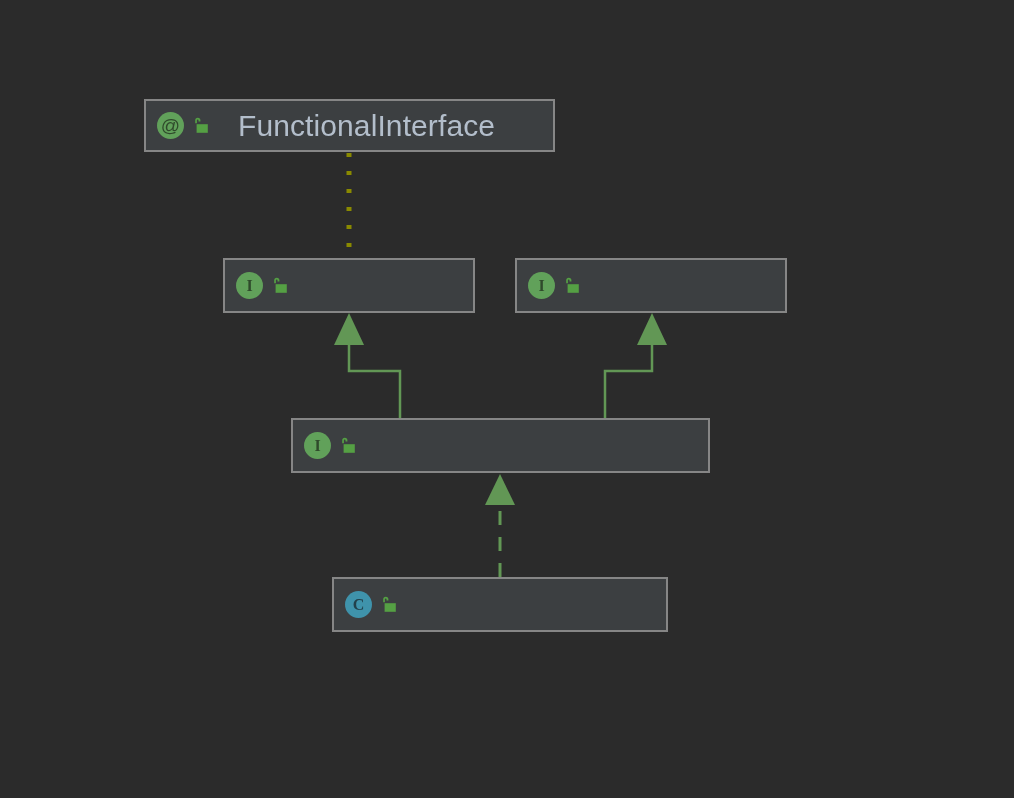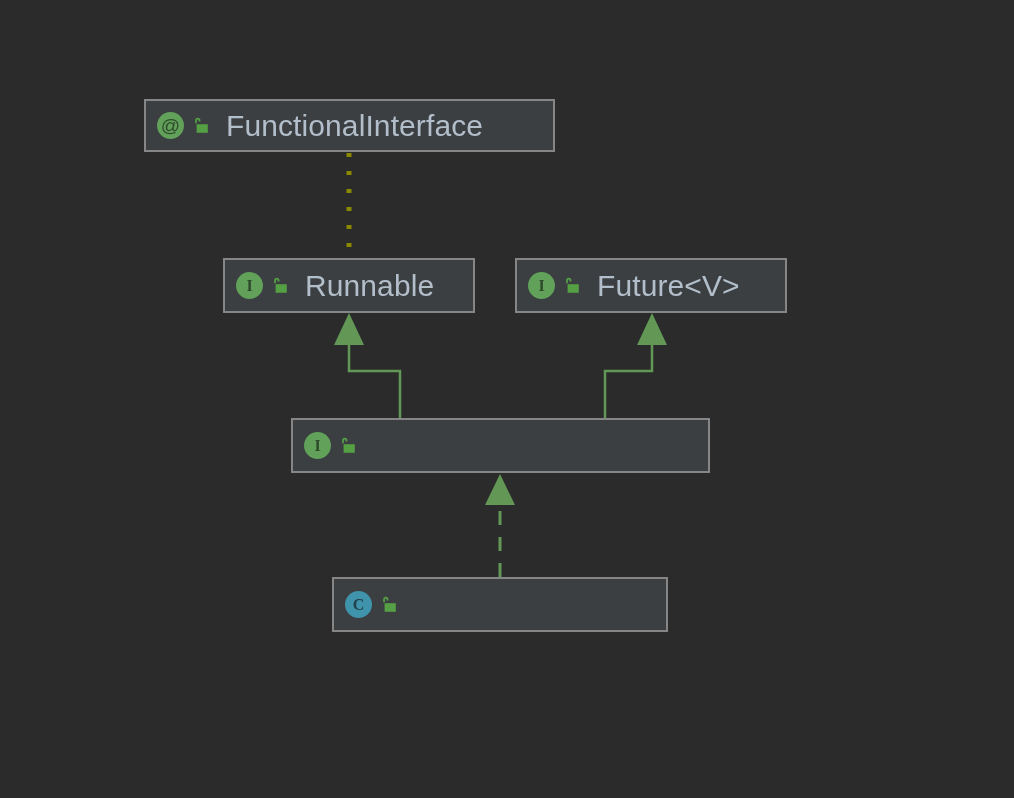--- a/index.html
+++ b/index.html
@@ -34,21 +34,21 @@
     display: flex;
     align-items: center;
     padding: 0 14px 0 11px;
     white-space: nowrap;
   }
   .node-label {
     color: #b3becb;
     font-size: 30px;
     line-height: 30px;
     letter-spacing: 0.1px;
-    margin-left: 16px;
+    margin-left: 28px;
   }
   .type-icon {
     width: 27px;
     height: 27px;
     border-radius: 50%;
     flex: 0 0 auto;
     display: flex;
     align-items: center;
     justify-content: center;
     font-family: "Liberation Serif", serif;
@@ -110,32 +110,30 @@
   </div>
 
   <div class="node" style="left:223px; top:258px; width:252px; height:55px;">
     <span class="type-icon iface">I</span>
     <span class="lock-icon">
       <svg width="18" height="20" viewBox="0 0 18 20">
         <path d="M3.2 7.2 V4.3 a2.6 2.6 0 0 1 5.2 0 V5.4 h-1.9 V4.3 a0.8 0.8 0 0 0 -1.6 0 V7.2 Z" fill="#55a044"></path>
         <rect x="4.6" y="8.2" width="11.2" height="8.6" fill="#55a044"></rect>
       </svg>
     </span>
-    <span class="node-label">Runnable</span>
   </div>
 
   <div class="node" style="left:515px; top:258px; width:272px; height:55px;">
     <span class="type-icon iface">I</span>
     <span class="lock-icon">
       <svg width="18" height="20" viewBox="0 0 18 20">
         <path d="M3.2 7.2 V4.3 a2.6 2.6 0 0 1 5.2 0 V5.4 h-1.9 V4.3 a0.8 0.8 0 0 0 -1.6 0 V7.2 Z" fill="#55a044"></path>
         <rect x="4.6" y="8.2" width="11.2" height="8.6" fill="#55a044"></rect>
       </svg>
     </span>
-    <span class="node-label">Future&lt;V&gt;</span>
   </div>
 
   <div class="node" style="left:291px; top:418px; width:419px; height:55px;">
     <span class="type-icon iface">I</span>
     <span class="lock-icon">
       <svg width="18" height="20" viewBox="0 0 18 20">
         <path d="M3.2 7.2 V4.3 a2.6 2.6 0 0 1 5.2 0 V5.4 h-1.9 V4.3 a0.8 0.8 0 0 0 -1.6 0 V7.2 Z" fill="#55a044"></path>
         <rect x="4.6" y="8.2" width="11.2" height="8.6" fill="#55a044"></rect>
       </svg>
     </span>

